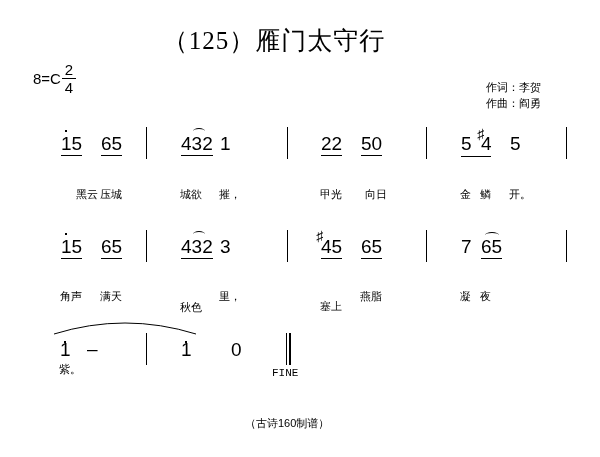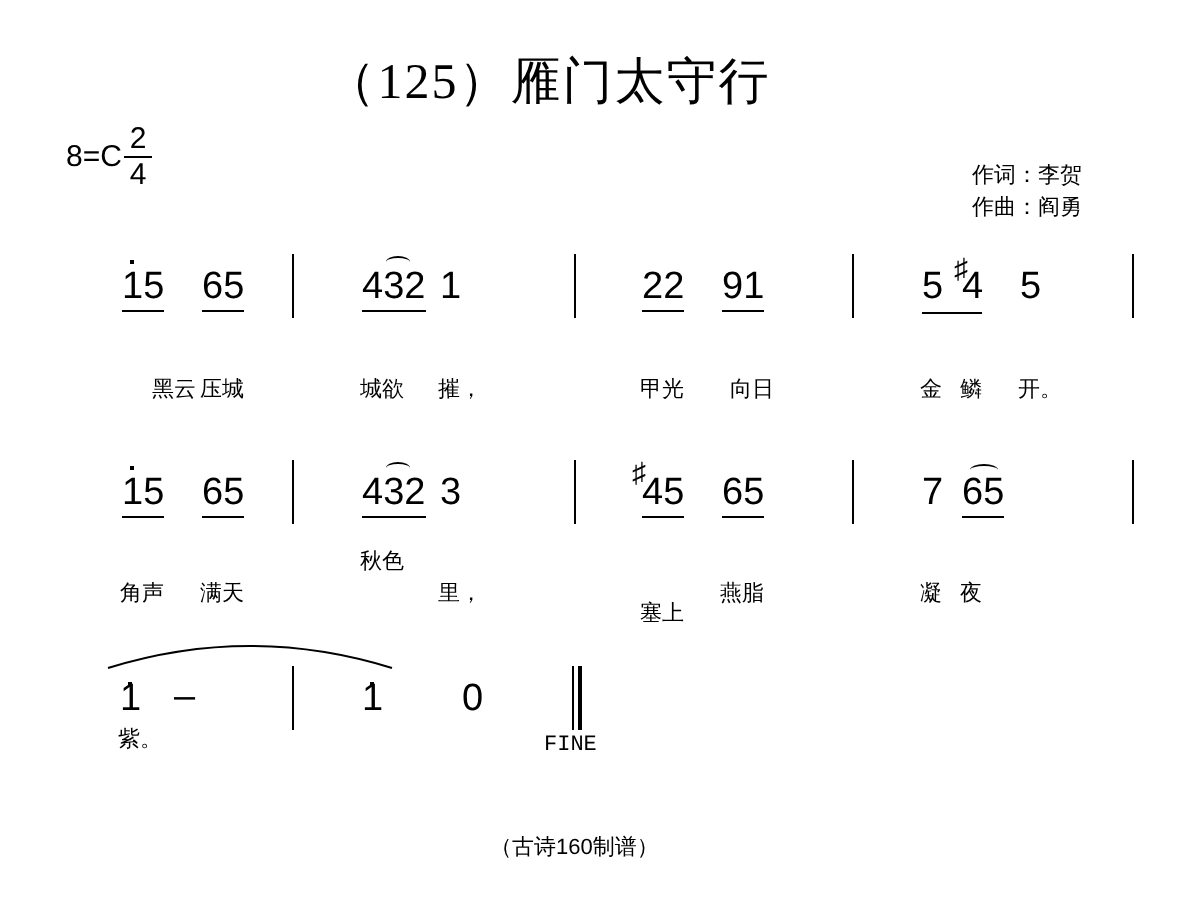--- a/index.html
+++ b/index.html
@@ -39,21 +39,21 @@
   <span class="abs num ul" style="left:101px;top:134px">65</span>
   <div class="abs bar" style="left:146px;top:127px;height:32px"></div>
 
   <span class="abs num ul" style="left:181px;top:134px">432</span>
   <div class="abs" style="left:192px;top:155px;width:20px;border-top:1px solid #000"></div>
   <div class="slur" style="left:193px;top:128px;width:12px;height:5px"></div>
   <span class="abs num" style="left:220px;top:134px">1</span>
   <div class="abs bar" style="left:287px;top:127px;height:32px"></div>
 
   <span class="abs num ul" style="left:321px;top:134px">22</span>
-  <span class="abs num ul" style="left:361px;top:134px">91</span>
+  <span class="abs num ul" style="left:361px;top:134px">50</span>
   <div class="abs bar" style="left:426px;top:127px;height:32px"></div>
 
   <div class="abs" style="left:461px;top:134px;width:30px;height:22px;border-bottom:1px solid #000"></div>
   <span class="abs num" style="left:461px;top:134px">5</span>
   <span class="abs sharp" style="left:477px;top:127px">♯</span>
   <span class="abs num" style="left:481px;top:134px">4</span>
   <span class="abs num" style="left:510px;top:134px">5</span>
   <div class="abs bar" style="left:566px;top:127px;height:32px"></div>
 </div>
 
@@ -88,21 +88,21 @@
 
   <span class="abs num" style="left:461px;top:237px">7</span>
   <span class="abs num ul" style="left:481px;top:237px">65</span>
   <div class="slur" style="left:485px;top:232px;width:14px;height:5px"></div>
   <div class="abs bar" style="left:566px;top:230px;height:32px"></div>
 </div>
 
 <div>
   <span class="abs lyric" style="left:60px;top:289px">角声</span>
   <span class="abs lyric" style="left:100px;top:289px">满天</span>
-  <span class="abs lyric" style="left:180px;top:273px">秋色</span>
+  <span class="abs lyric" style="left:180px;top:300px">秋色</span>
   <span class="abs lyric" style="left:219px;top:289px">里，</span>
   <span class="abs lyric" style="left:320px;top:299px">塞上</span>
   <span class="abs lyric" style="left:360px;top:289px">燕脂</span>
   <span class="abs lyric" style="left:460px;top:289px">凝</span>
   <span class="abs lyric" style="left:480px;top:289px">夜</span>
 </div>
 
 <div>
   <svg class="abs" style="left:50px;top:318px" width="150" height="20">
     <path d="M4 16 Q 75 -6 146 16" fill="none" stroke="#000" stroke-width="1"></path>

